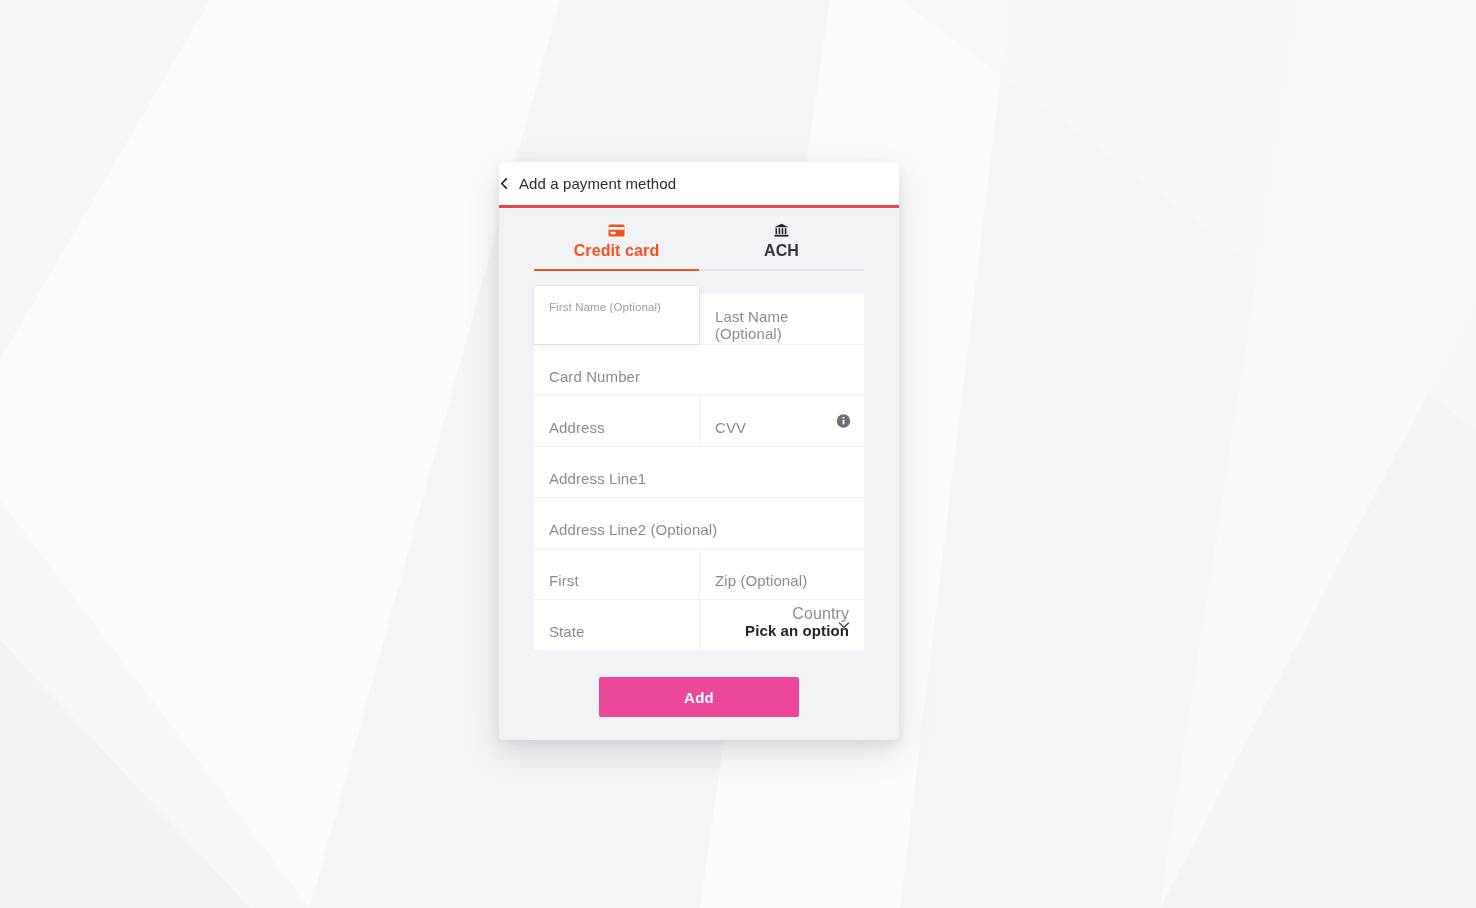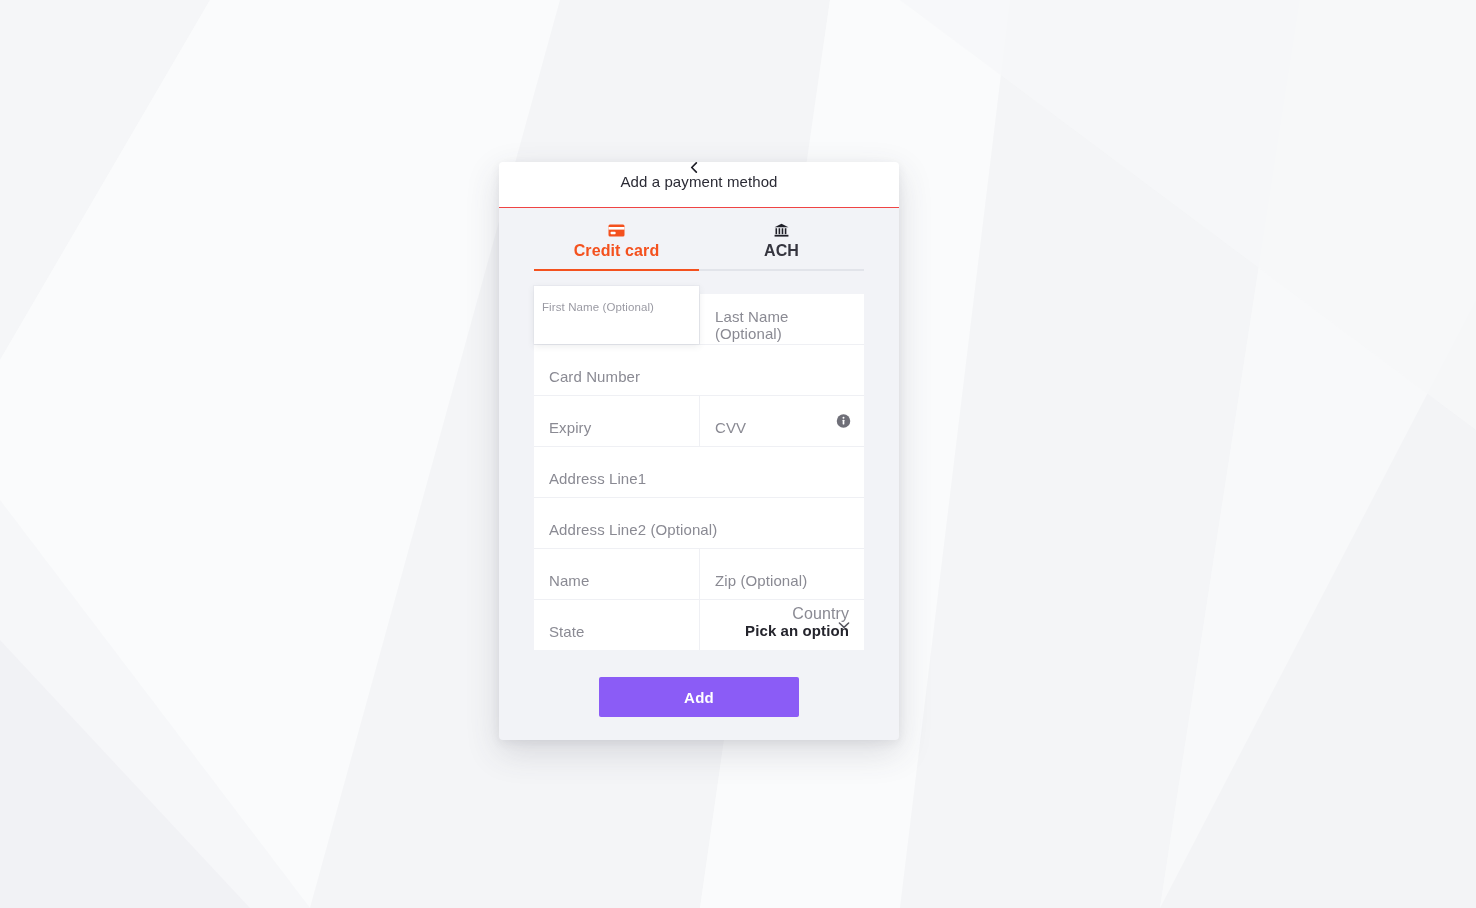--- a/index.html
+++ b/index.html
@@ -37,22 +37,21 @@
                 0 3px 10px rgba(60, 64, 80, 0.08);
     overflow: hidden;
   }
 
   .card-header {
     height: 46px;
     background: #ffffff;
     display: flex;
     align-items: center;
     box-sizing: border-box;
-    border-bottom: 1px solid #ef4444;
-    flex-direction: column;
+    border-bottom: 3px solid #ef4444;
   }
   .back-chevron {
     width: 11px;
     height: 11px;
     margin-right: 9px;
     flex: none;
     display: block;
   }
   .header-title {
     font-size: 15px;
@@ -131,21 +130,21 @@
   
   .field-raised {
     position: absolute;
     left: 0;
     top: -8px;
     width: 50%;
     height: 58px;
     box-sizing: border-box;
     background: #ffffff;
     box-shadow: 0 2px 7px rgba(60,64,80,0.10), 0 0 0 1px rgba(60,64,80,0.03);
-    padding: 11px 15px 0 8px;
+    padding: 11px 15px 0 15px;
     z-index: 3;
     cursor: text;
   }
   .field-raised .ph-small {
     font-size: 11.5px;
     color: #9a9aa3;
     letter-spacing: .1px;
   }
 
   
@@ -194,21 +193,21 @@
 
   
   .submit-wrap {
     margin-top: 27px;
     display: flex;
     justify-content: center;
   }
   .submit-btn {
     width: 200px;
     height: 40px;
-    background: #8b5cf6;
+    background: #ec4899;
     color: #ffffff;
     border: none;
     border-radius: 2px;
     font-size: 15px;
     font-weight: bold;
     font-family: "Liberation Sans", sans-serif;
     letter-spacing: .2px;
     cursor: pointer;
   }
 </style>
@@ -281,21 +280,21 @@
     </div>
 
     <div class="field-row">
       <div class="field full">
         <span class="ph">Card Number</span>
       </div>
     </div>
 
     <div class="field-row">
       <div class="field">
-        <span class="ph">Expiry</span>
+        <span class="ph">Address</span>
       </div>
       <div class="field">
         <span class="ph">CVV</span>
         <svg class="info-icon" viewBox="0 0 16 16">
           <circle cx="8" cy="8" r="7.2" fill="#6f6f78"></circle>
           <rect x="7.1" y="6.6" width="1.8" height="5" rx="0.5" fill="#ffffff"></rect>
           <circle cx="8" cy="4.6" r="1.05" fill="#ffffff"></circle>
         </svg>
       </div>
     </div>
@@ -307,21 +306,21 @@
     </div>
 
     <div class="field-row">
       <div class="field full">
         <span class="ph">Address Line2 (Optional)</span>
       </div>
     </div>
 
     <div class="field-row">
       <div class="field">
-        <span class="ph">Name</span>
+        <span class="ph">First</span>
       </div>
       <div class="field">
         <span class="ph">Zip (Optional)</span>
       </div>
     </div>
 
     <div class="field-row">
       <div class="field">
         <span class="ph">State</span>
       </div>

